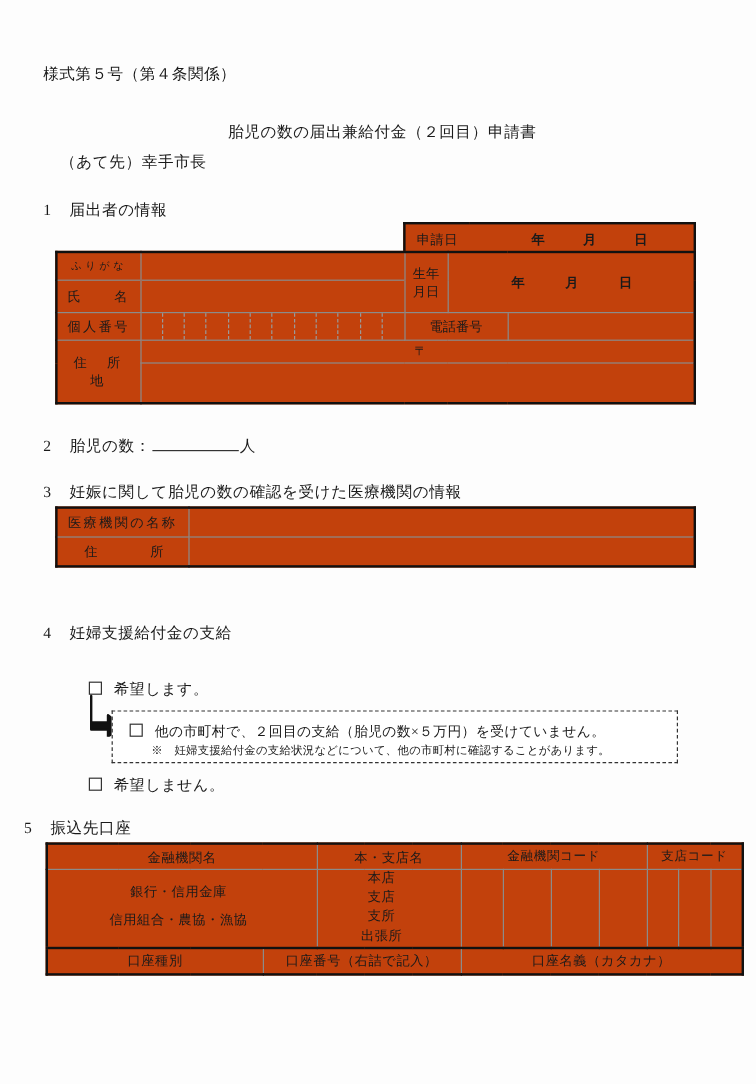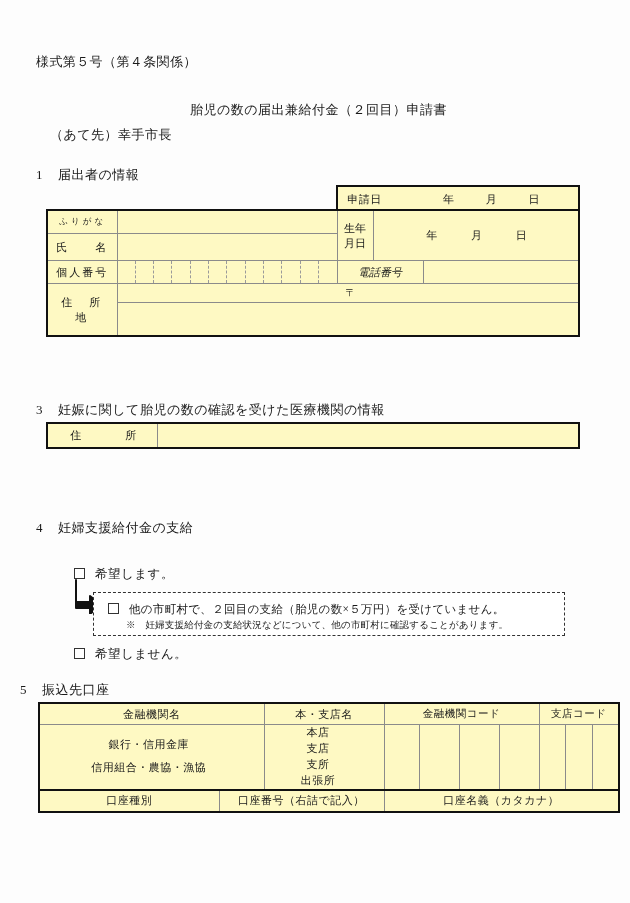--- a/index.html
+++ b/index.html
@@ -32,21 +32,21 @@
 
   .sec-head    { font-size: 13px; letter-spacing: .5px; }
   .sec-num     { display: inline-block; width: 22px; }
 
   
   table.form {
     position: absolute;
     border-collapse: collapse;
     table-layout: fixed;
     font-size: 11px;
-    background: #fef9c3;
+    background: #c2410c;
   }
   table.form td {
     border: 1px solid #8b8b8b;
     padding: 0;
     vertical-align: middle;
     text-align: center;
     height: 22px;
     font-size: 11px;
     letter-spacing: .5px;
   }
@@ -59,21 +59,21 @@
   .spread { letter-spacing: 4px; padding-left: 5px !important; }
   .dashed-b { border-bottom: 1px dashed #9a9a9a !important; }
   .left { text-align: left; padding-left: 6px !important; }
 
   
   #tbl-apply-date { left: 336px; top: 185px; width: 242px; }
   #tbl-apply-date td { height: 24px; border: none; }
 
   #tbl-applicant { left: 46px; top: 209px; width: 532px; }
 
-  .date-line { display: inline-block; }
+  .date-line { display: inline-block; font-weight: bold; }
   .date-line span { display: inline-block; }
 
   
   .blank-line {
     display: inline-block;
     border-bottom: 1px solid #333;
     width: 72px;
     height: 12px;
     margin: 0 1px;
   }
@@ -184,47 +184,54 @@
               <div style="flex: 1 1 0px; height: 100%; border-right: 1px dashed rgb(154, 154, 154);"></div>
               <div style="flex: 1 1 0px; height: 100%; border-right: 1px dashed rgb(154, 154, 154);"></div>
               <div style="flex: 1 1 0px; height: 100%; border-right: 1px dashed rgb(154, 154, 154);"></div>
               <div style="flex: 1 1 0px; height: 100%; border-right: 1px dashed rgb(154, 154, 154);"></div>
               <div style="flex: 1 1 0px; height: 100%; border-right: 1px dashed rgb(154, 154, 154);"></div>
               <div style="flex: 1 1 0px; height: 100%; border-right: 1px dashed rgb(154, 154, 154);"></div>
               <div style="flex: 1 1 0px; height: 100%; border-right: 1px dashed rgb(154, 154, 154);"></div>
               <div style="flex: 1 1 0px; height: 100%;"></div>
             </div>
         </td>
-        <td colspan="2" class="lbl" style="letter-spacing:0;font-style:italic;">電話番号</td>
+        <td colspan="2" class="lbl" style="letter-spacing:0;">電話番号</td>
         <td></td>
       </tr>
 
       <tr>
         <td rowspan="2" class="lbl" style="letter-spacing:3px;">住　所　地</td>
         <td colspan="4" class="left dashed-b" style="height:18px">
           <span style="font-size:10px">〒</span>
         </td>
       </tr>
       <tr>
         <td colspan="4" style="height:32px"></td>
       </tr>
     </tbody>
   </table>
 
+  <div class="t sec-head" style="left:36px; top:363px;">
+    <span class="sec-num">2</span><span>胎児の数：</span><span class="blank-line"></span><span>人</span>
+  </div>
 
   <div class="t sec-head" style="left:36px; top:403px;">
     <span class="sec-num">3</span><span>妊娠に関して胎児の数の確認を受けた医療機関の情報</span>
   </div>
 
   <table class="form outer" id="tbl-hospital">
     <colgroup>
         <col style="width:110px">
         <col style="width:422px">
       </colgroup>
     <tbody>
+      <tr>
+        <td class="lbl" style="letter-spacing:2px;">医療機関の名称</td>
+        <td></td>
+      </tr>
       <tr>
         <td class="lbl left" style="letter-spacing:0;">住　　　　所</td>
         <td></td>
       </tr>
     </tbody>
   </table>
 
   <div class="t sec-head" style="left:36px; top:521px;">
     <span class="sec-num">4</span><span>妊婦支援給付金の支給</span>
   </div>

